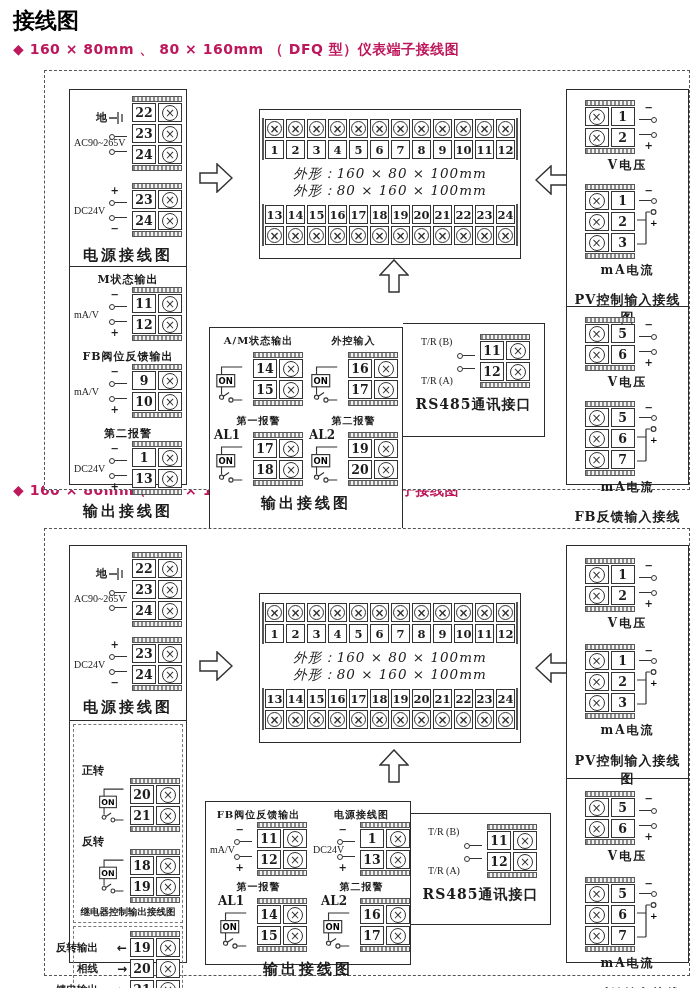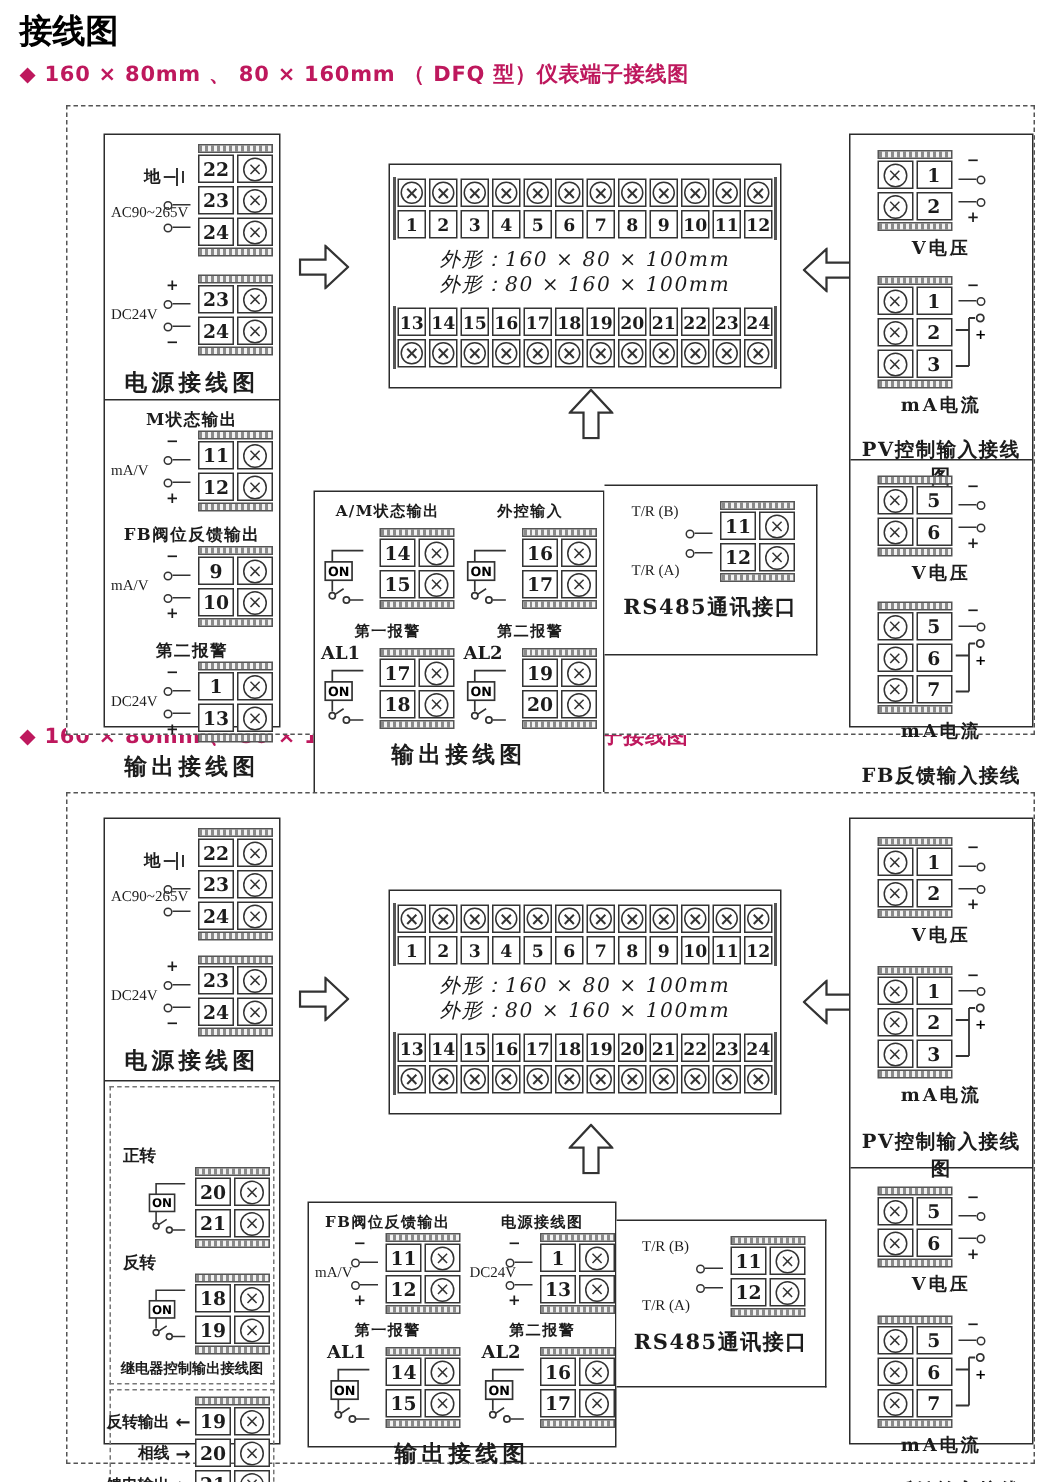--- a/index.html
+++ b/index.html
@@ -35,21 +35,21 @@
   .leftcol .stub{margin:4px 2px;}
   .leftcol .sign{margin-right:10px;}
   .leftcol .wirelabel{position:absolute;left:0;top:50%;transform:translateY(-50%);}
   .rightcol{position:relative;width:34px;display:flex;flex-direction:column;align-items:flex-start;justify-content:center;}
   .rightcol .stub{margin:4px 2px;}
   .rightcol .sign{margin-left:8px;}
   .irow{display:flex;align-items:center;justify-content:center;gap:2px;}
   .gline{display:flex;align-items:center;gap:2px;font-size:11px;font-weight:bold;margin:2px 2px 4px 0;}
   .rslabel{font-size:10px;font-family:Liberation Serif, serif;margin:1px 4px;}
   .alprefix{font:bold 12px "DejaVu Serif",serif;height:14px;display:block;}
-  .scrline{display:flex;align-items:center;gap:4px;font-weight:bold;font-size:10.5px;white-space:nowrap;justify-content:flex-end;height:21px;}
+  .scrline{display:flex;align-items:center;gap:19px;font-weight:bold;font-size:10.5px;white-space:nowrap;justify-content:flex-end;height:21px;}
   .scrarrow{font-family:"DejaVu Sans",sans-serif;font-size:12px;}
   .dashbox{border:1px dashed #777;box-sizing:border-box;}
   
   .strip{display:flex;align-items:stretch;justify-content:center;}
   .strip-col{display:flex;flex-direction:column;}
   .strip-row{display:flex;}
   .scell{box-sizing:border-box;width:19px;height:19px;border:1.2px solid #333;margin:1px;display:flex;align-items:center;justify-content:center;font-size:11.5px;font-weight:bold;}
   .scell .screw{width:13px;height:13px;}
   .outline-text{text-align:center;font-size:13.5px;letter-spacing:1px;line-height:17px;font-style:italic;}
   .blockarrow{position:absolute;}

